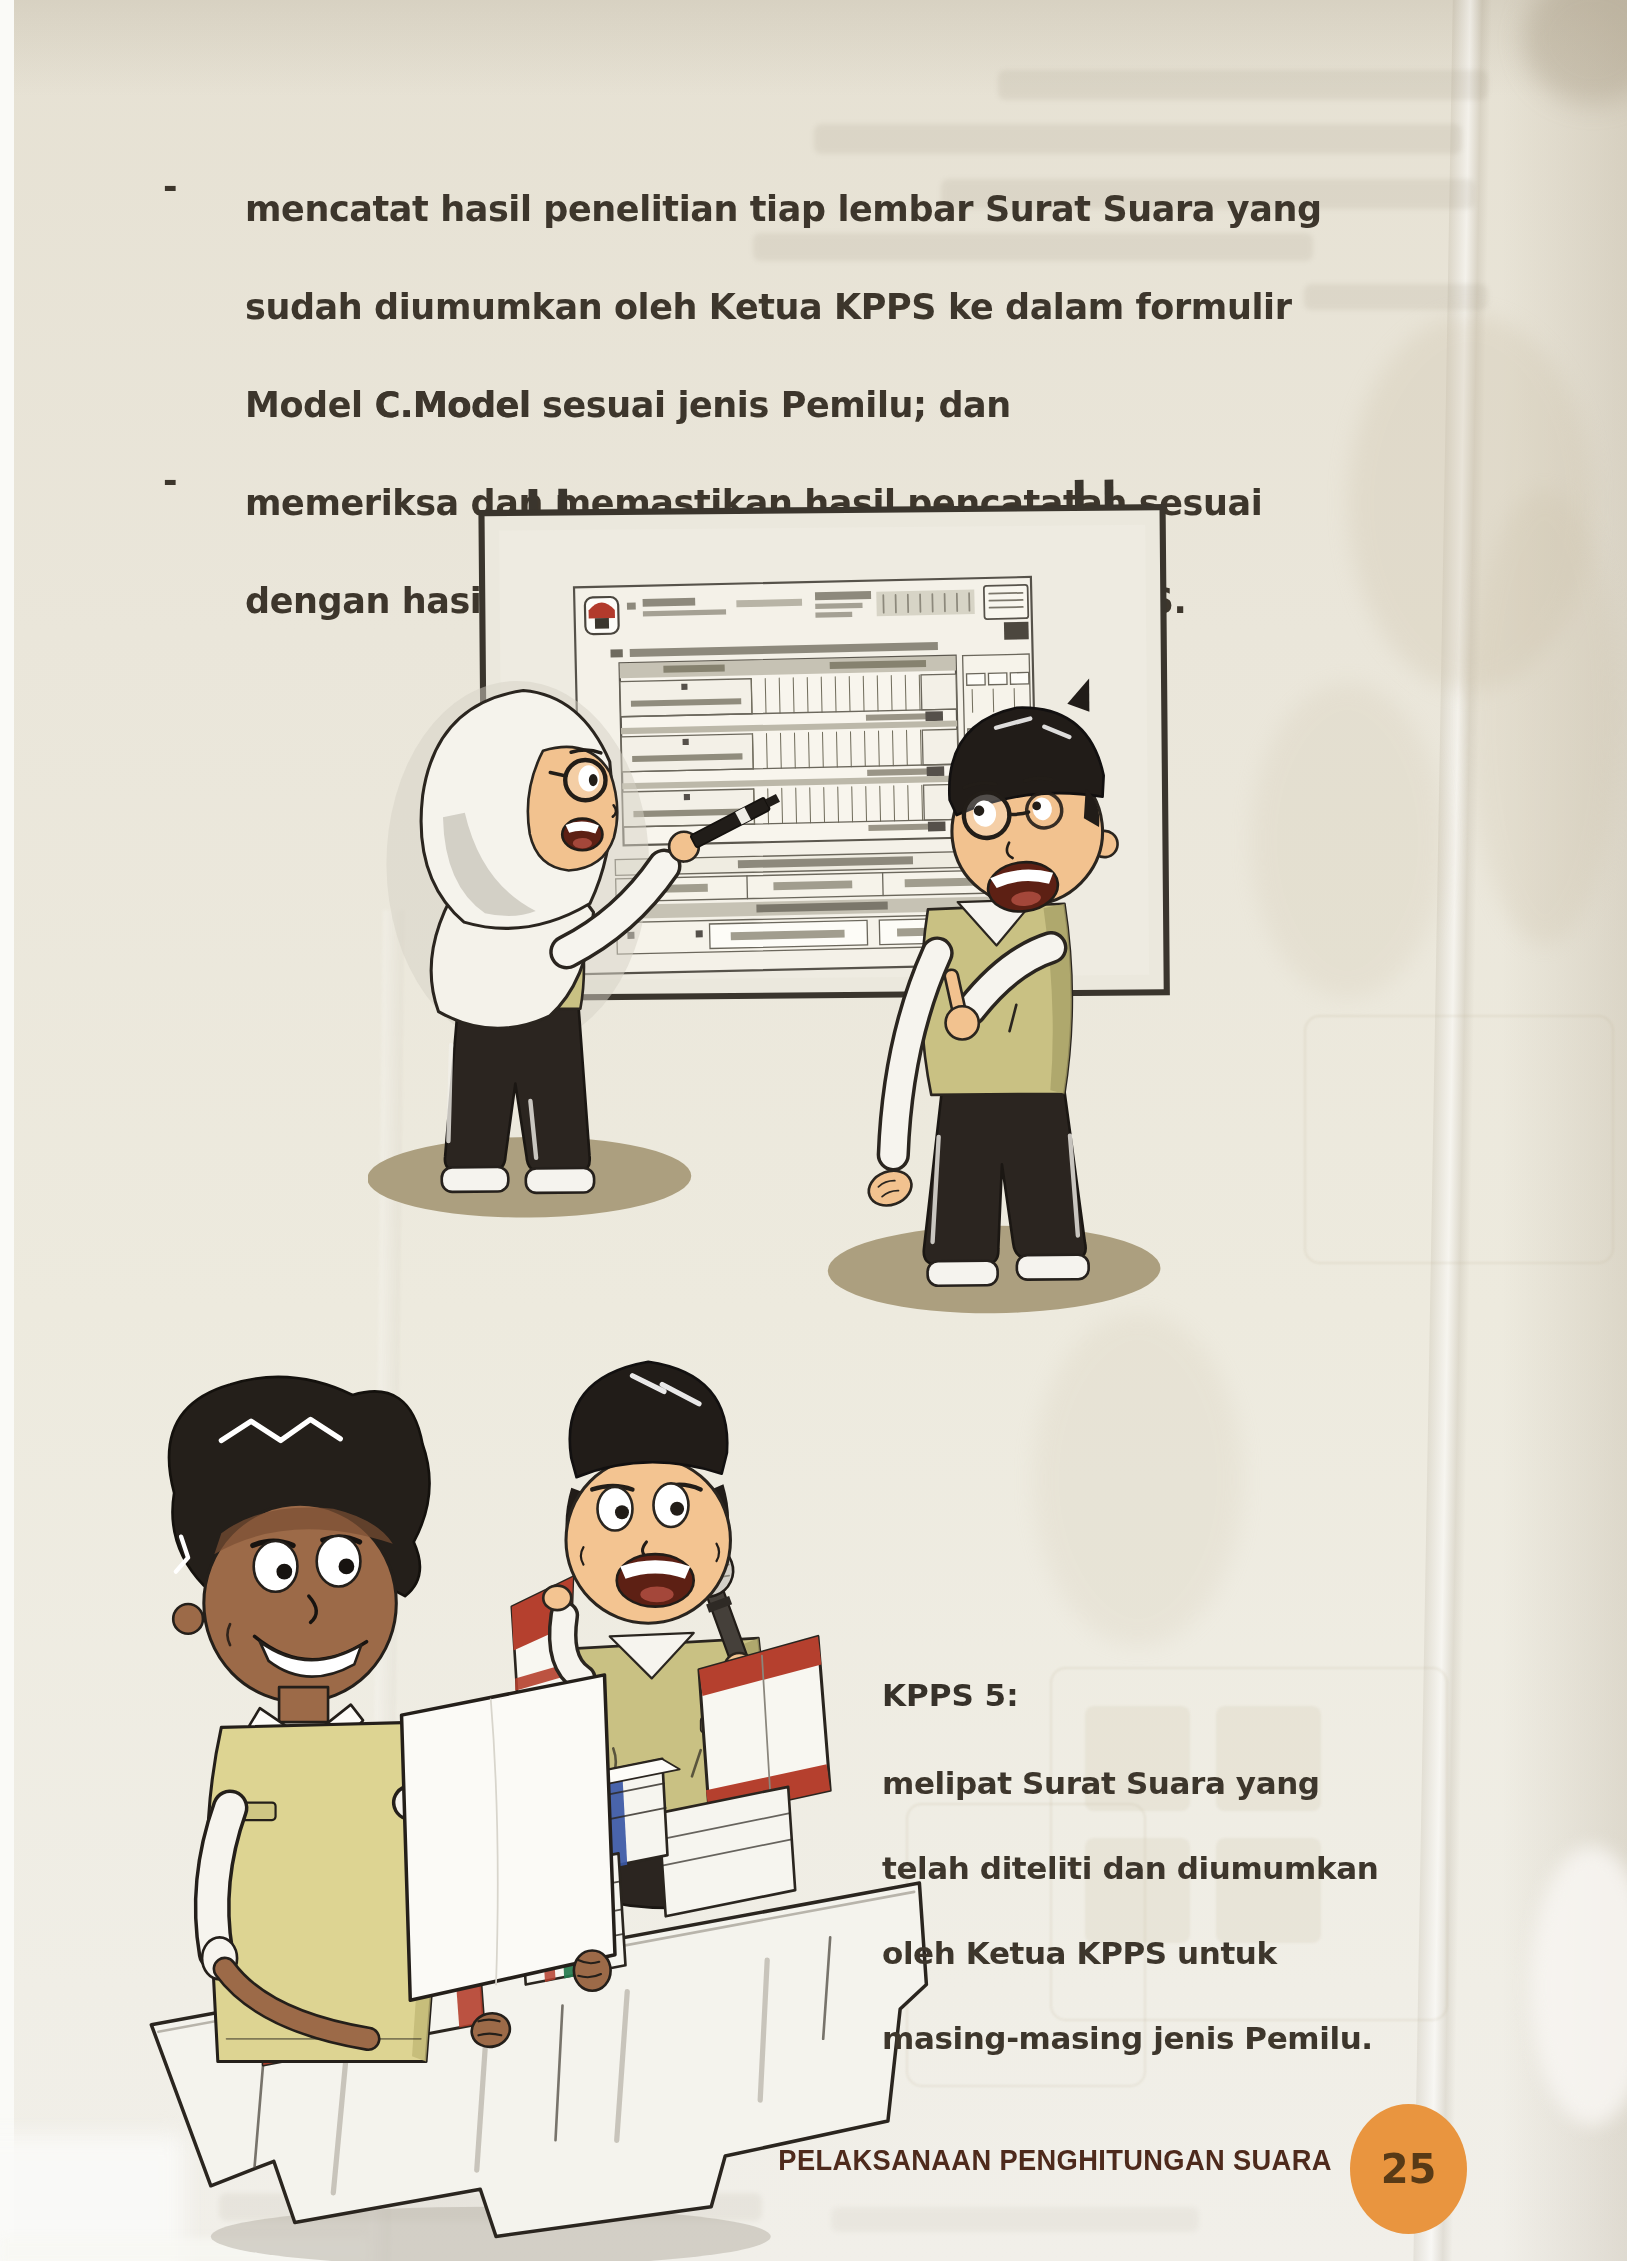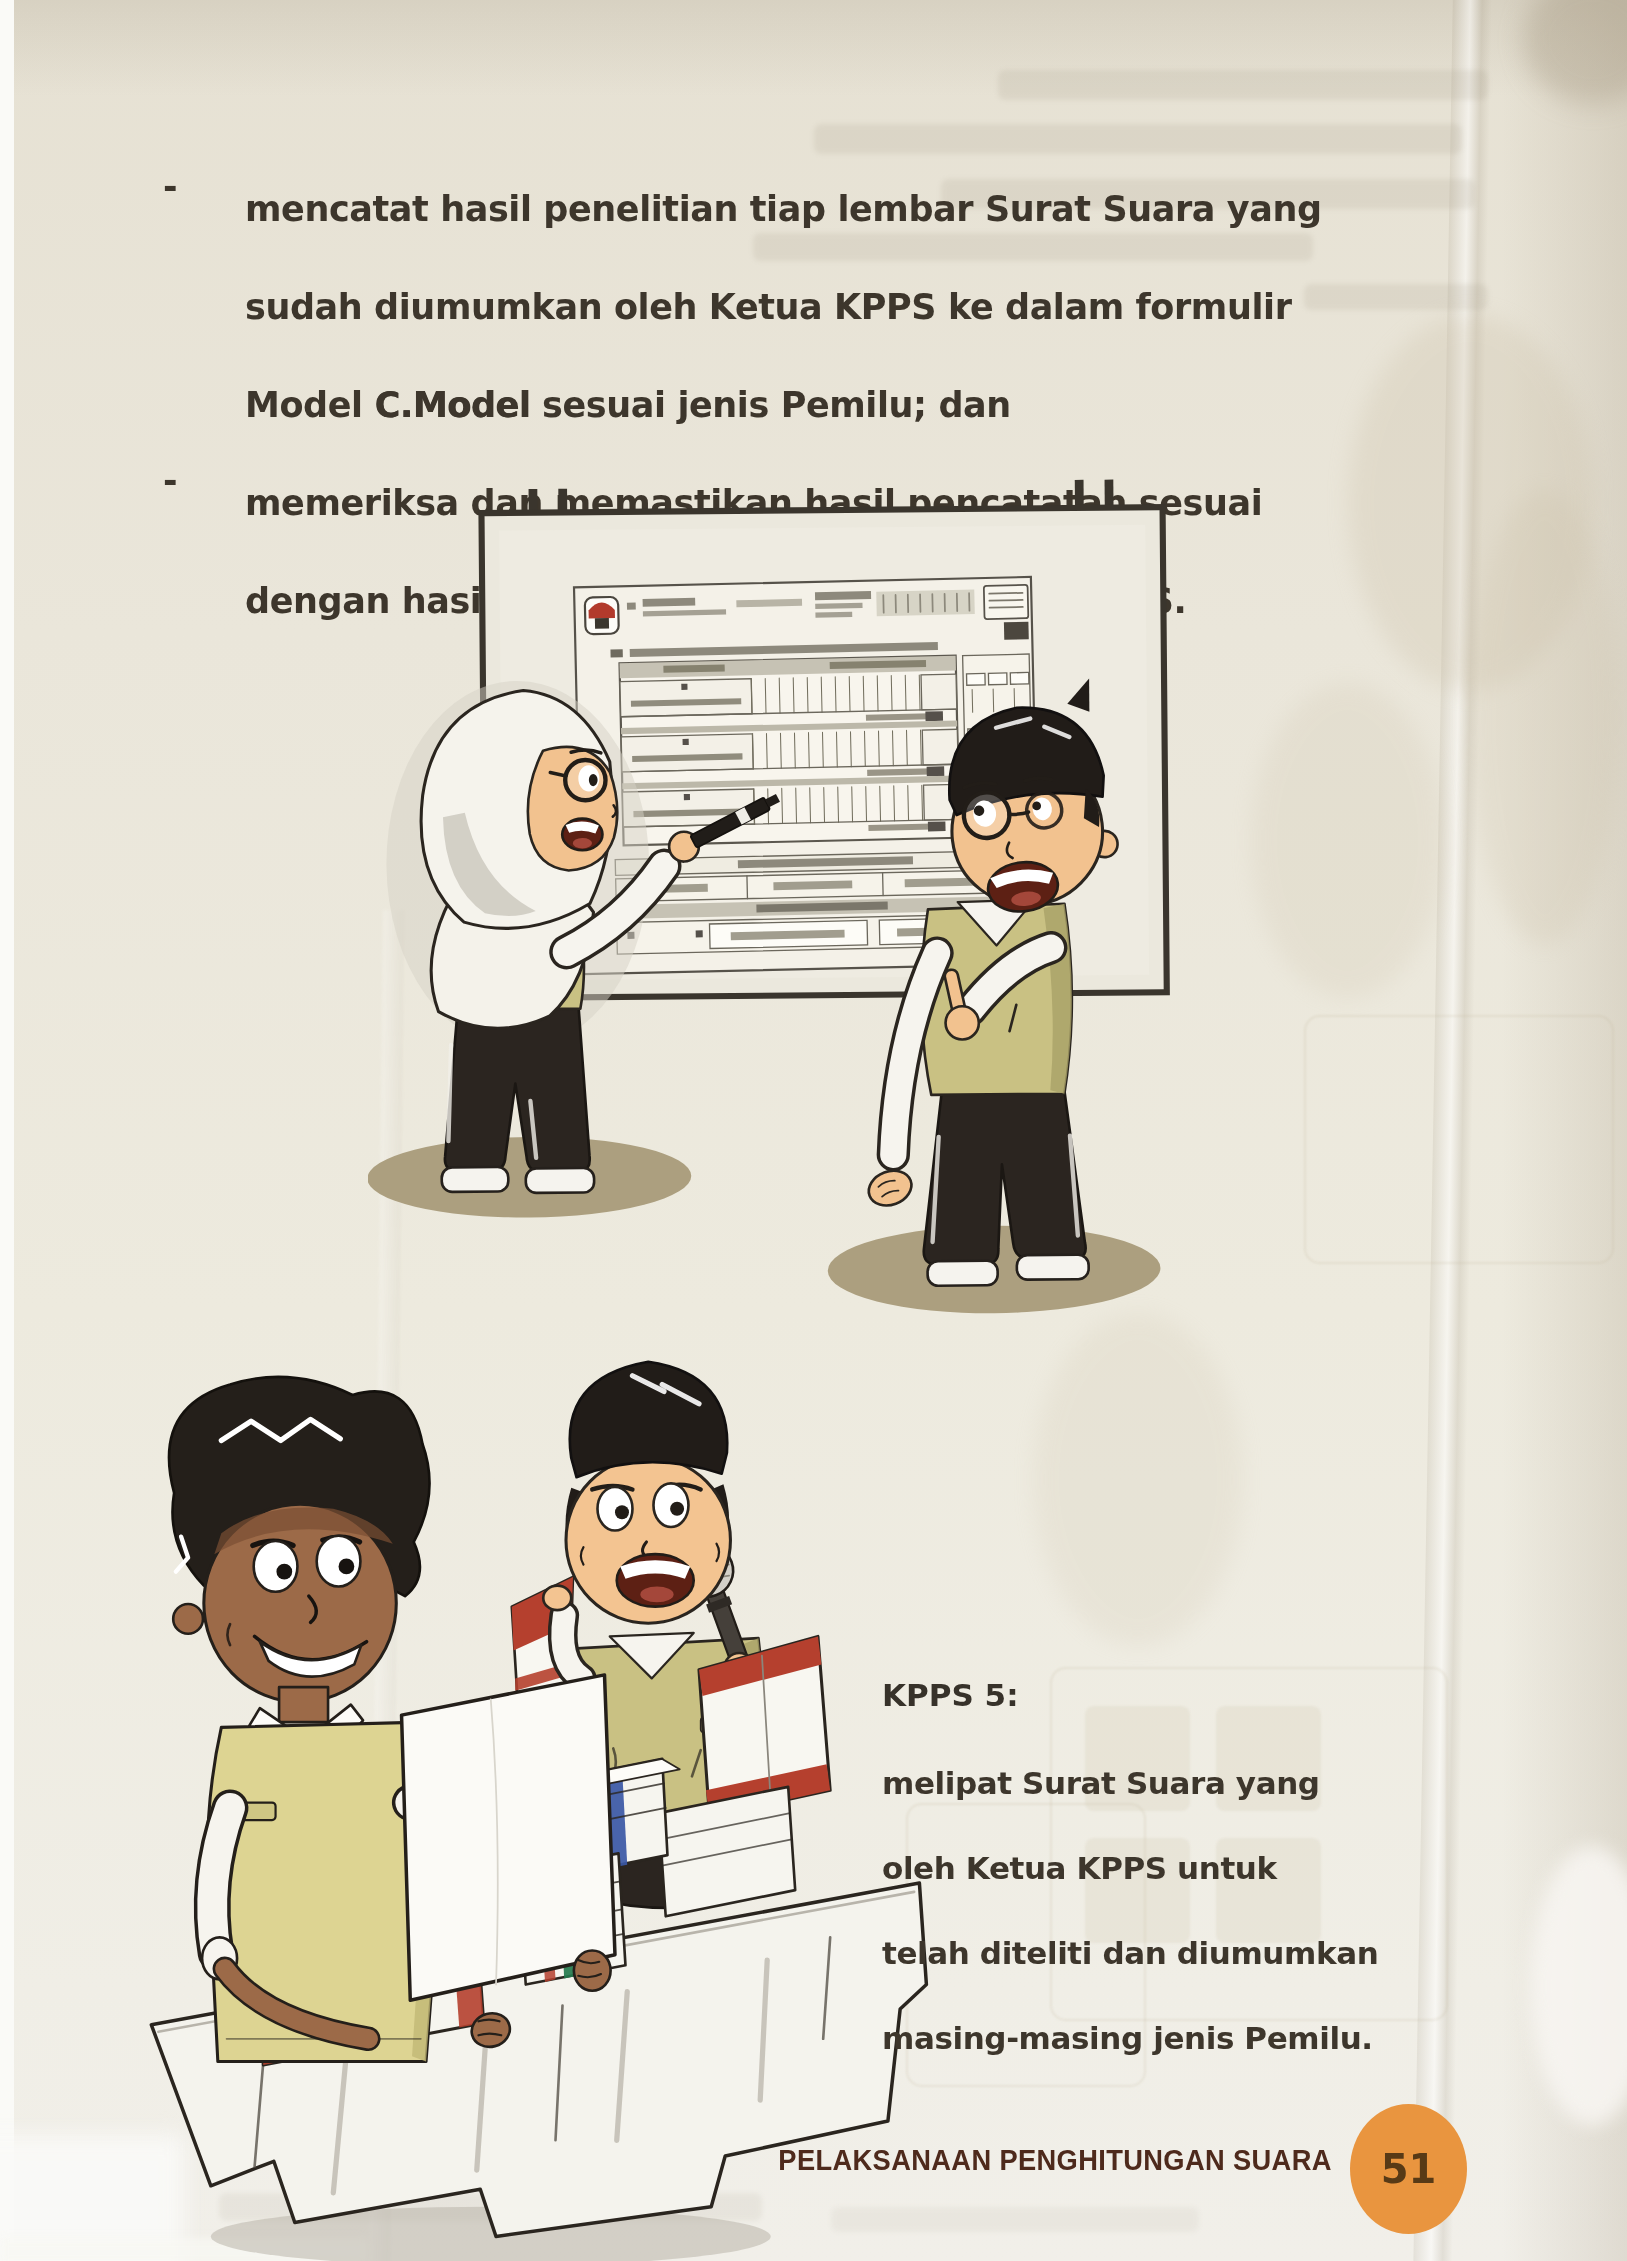--- a/index.html
+++ b/index.html
@@ -409,24 +409,24 @@
         <path d="M660 2240 Q672 2246 684 2242 M660 2258 Q674 2262 686 2256" stroke="#241f1a" stroke-width="2.5" fill="none"></path>
         <ellipse cx="560" cy="2320" rx="22" ry="19" fill="#9c6a48" stroke="#241f1a" stroke-width="3" transform="rotate(-15 560 2320)"></ellipse>
         <path d="M546 2310 q12 -4 24 0 M546 2326 q12 -4 26 0" stroke="#241f1a" stroke-width="2.5" fill="none"></path>
       </g>
     </g>
   </svg>
 
   <div class="abs k5">
     <div class="k5h">KPPS 5:</div>
     <div class="k5l">melipat Surat Suara yang</div>
+    <div class="k5l">telah diteliti dan diumumkan</div>
     <div class="k5l">oleh Ketua KPPS untuk</div>
-    <div class="k5l">telah diteliti dan diumumkan</div>
     <div class="k5l">masing-masing jenis Pemilu.</div>
   </div>
 
   <div class="abs footer-label">PELAKSANAAN PENGHITUNGAN SUARA</div>
   <div class="abs page-badge">
-    <span>51</span>
+    <span>25</span>
   </div>
 
 </div>
 
 
 </body></html>

